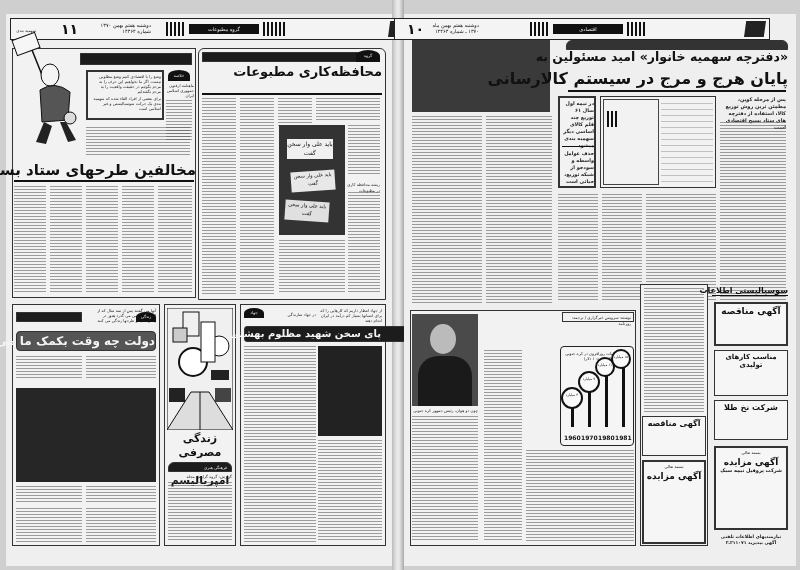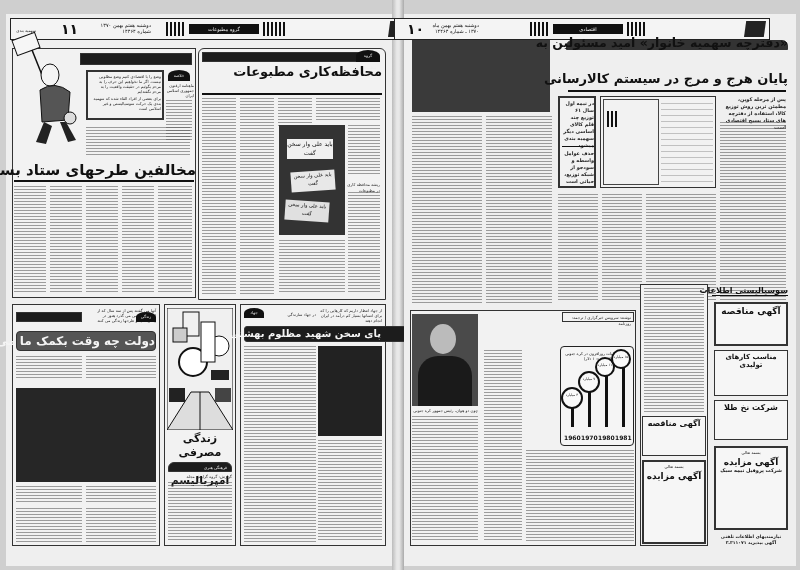--- a/index.html
+++ b/index.html
@@ -178,22 +178,22 @@
         <i></i>
       </span>
     <span class="logo"></span>
   </div>
 
   <div class="photo" style="left:412px;top:40px;width:138px;height:72px;background:#3a3a3a"></div>
   <div class="txt" style="left:412px;top:116px;width:70px;height:188px"></div>
   <div class="txt" style="left:486px;top:116px;width:66px;height:188px"></div>
 
   <div class="box dark" style="left:566px;top:40px;width:222px;height:10px;border-radius:6px 6px 0 0;background:#333"></div>
-  <div class="head" style="left:560px;top:34px;width:228px;font-size:12.5px;line-height:17px">«دفترچه سهمیه خانوار» امید مسئولین به</div>
-  <div class="head" style="left:560px;top:70px;width:228px;font-size:13px;line-height:17px">پایان هرج و مرج در سیستم کالارسانی</div>
+  <div class="head" style="left:560px;top:48px;width:228px;font-size:12.5px;line-height:17px">«دفترچه سهمیه خانوار» امید مسئولین به</div>
+  <div class="head" style="left:560px;top:70px;width:228px;font-size:16px;line-height:17px">پایان هرج و مرج در سیستم کالارسانی</div>
   <div class="rule" style="left:568px;top:90px;width:218px"></div>
   <div class="small" style="left:720px;top:96px;width:66px;font-size:5px;line-height:7px;font-weight:bold">پس از مرحله کوپن، مطمئن ترین روش توزیع کالا، استفاده از دفترچه های ستاد بسیج اقتصادی است</div>
   <div class="txt" style="left:720px;top:122px;width:66px;height:180px"></div>
   <div class="box" style="left:600px;top:96px;width:116px;height:92px">
     <div style="position:absolute;left:2px;top:2px;width:56px;height:86px;border:1px solid #444"></div>
     <div style="position:absolute;left:6px;top:14px;width:12px;height:16px;background:repeating-linear-gradient(90deg,#111 0 2px,transparent 2px 4px)"></div>
     <div style="position:absolute;left:60px;top:6px;width:52px;height:80px;background:repeating-linear-gradient(180deg,#777 0 1px,transparent 1px 6px);opacity:.4"></div>
   </div>
   <div class="box" style="left:558px;top:96px;width:38px;height:92px;border-width:2px">
     <div class="small" style="left:2px;top:2px;width:32px;font-size:5px;line-height:7px;font-weight:bold">در نیمه اول سال ۶۱ توزیع چند قلم کالای اساسی دیگر سهمیه بندی میشود</div>

